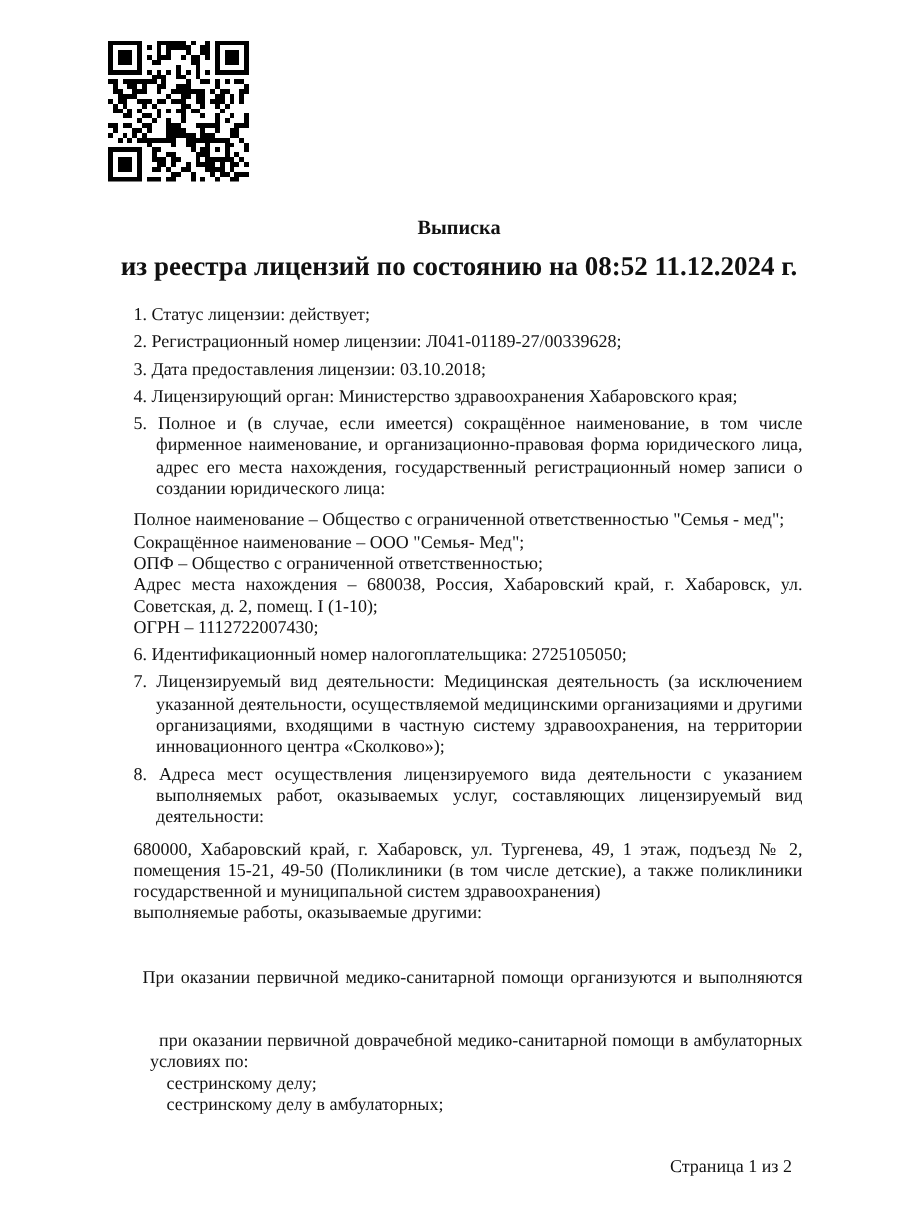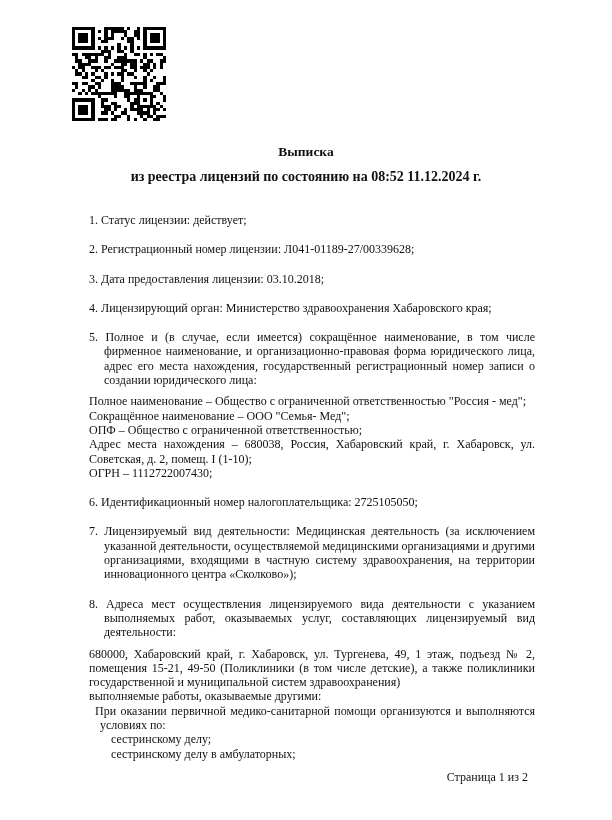--- a/index.html
+++ b/index.html
@@ -27,50 +27,51 @@
     width: 612px;
     text-align: center;
   }
   .doc-title {
     font-size: 13.5px;
     font-weight: bold;
     line-height: 16px;
     margin: 0;
   }
   .doc-subtitle {
-    font-size: 14px;
+    font-size: 18px;
     font-weight: bold;
     line-height: 16px;
     margin: 9px 0 0 0;
   }
   .content {
     position: absolute;
     left: 89px;
     top: 198px;
     width: 446px;
     font-size: 12px;
     line-height: 14.3px;
   }
   .content .item {
-    margin-top: 15px;
+    margin-top: 4px;
     padding-left: 15px;
     text-indent: -15px;
     text-align: justify;
   }
   .content .line { white-space: nowrap; }
   .content .para { text-align: justify; }
   .content .gap { margin-top: 7px; }
   .content .ind1 { padding-left: 6px; }
   .content .ind2 { padding-left: 11px; }
   .content .ind3 { padding-left: 17px; }
   .content .ind4 { padding-left: 22px; }
   .content .stretch {
     white-space: normal;
     text-align: justify;
     text-align-last: justify;
+    margin-top: 28px;
   }
   .footer {
     position: absolute;
     top: 770px;
     right: 64px;
     font-size: 12px;
     line-height: 14px;
   }
 </style>
 </head>
@@ -88,31 +89,32 @@
     <div class="doc-title">Выписка</div>
     <div class="doc-subtitle">из реестра лицензий по состоянию на 08:52 11.12.2024 г.</div>
   </div>
 
   <div class="content">
       <div class="item">1. Статус лицензии: действует;</div>
       <div class="item">2. Регистрационный номер лицензии: Л041-01189-27/00339628;</div>
       <div class="item">3. Дата предоставления лицензии: 03.10.2018;</div>
       <div class="item">4. Лицензирующий орган: Министерство здравоохранения Хабаровского края;</div>
       <div class="item">5. Полное и (в случае, если имеется) сокращённое наименование, в том числе фирменное наименование, и организационно-правовая форма юридического лица, адрес его места нахождения, государственный регистрационный номер записи о создании юридического лица:</div>
-      <div class="line gap">Полное наименование – Общество с ограниченной ответственностью "Россия - мед";</div>
+      <div class="line gap">Полное наименование – Общество с ограниченной ответственностью "Семья - мед";</div>
       <div class="line">Сокращённое наименование – ООО "Семья- Мед";</div>
       <div class="line">ОПФ – Общество с ограниченной ответственностью;</div>
       <div class="para">Адрес места нахождения – 680038, Россия, Хабаровский край, г. Хабаровск, ул. Советская, д. 2, помещ. I (1-10);</div>
       <div class="line">ОГРН – 1112722007430;</div>
       <div class="item">6. Идентификационный номер налогоплательщика: 2725105050;</div>
       <div class="item">7. Лицензируемый вид деятельности: Медицинская деятельность (за исключением указанной деятельности, осуществляемой медицинскими организациями и другими организациями, входящими в частную систему здравоохранения, на территории инновационного центра «Сколково»);</div>
       <div class="item">8. Адреса мест осуществления лицензируемого вида деятельности с указанием выполняемых работ, оказываемых услуг, составляющих лицензируемый вид деятельности:</div>
       <div class="para gap">680000, Хабаровский край, г. Хабаровск, ул. Тургенева, 49, 1 этаж, подъезд № 2, помещения 15-21, 49-50 (Поликлиники (в том числе детские), а также поликлиники государственной и муниципальной систем здравоохранения)</div>
       <div class="line">выполняемые работы, оказываемые другими:</div>
       <div class="line ind1 stretch">При оказании первичной медико-санитарной помощи организуются и выполняются</div>
+      <div class="line ind3 stretch">при оказании первичной доврачебной медико-санитарной помощи в амбулаторных</div>
       <div class="line ind2">условиях по:</div>
       <div class="line ind4">сестринскому делу;</div>
       <div class="line ind4">сестринскому делу в амбулаторных;</div>
     </div>
 
   <div class="footer">Страница 1 из 2</div>
 
 </div>
 
 </body></html>

